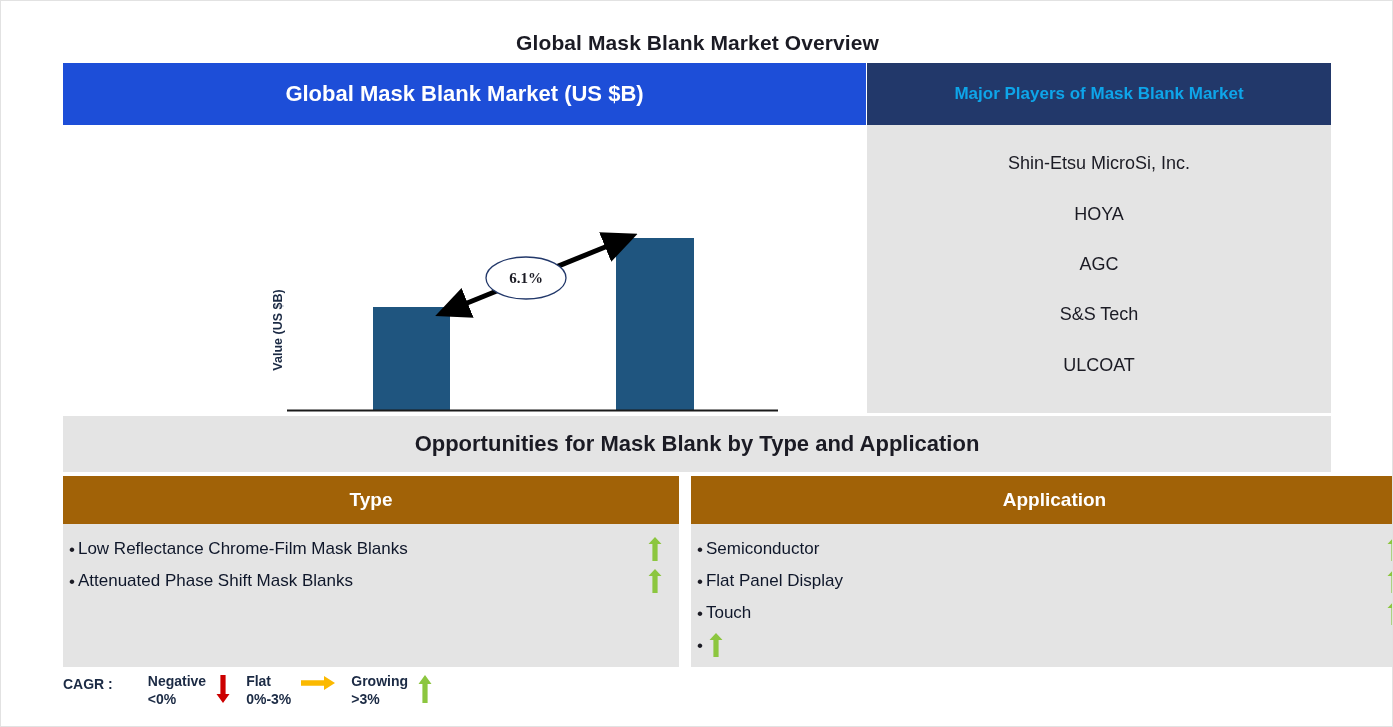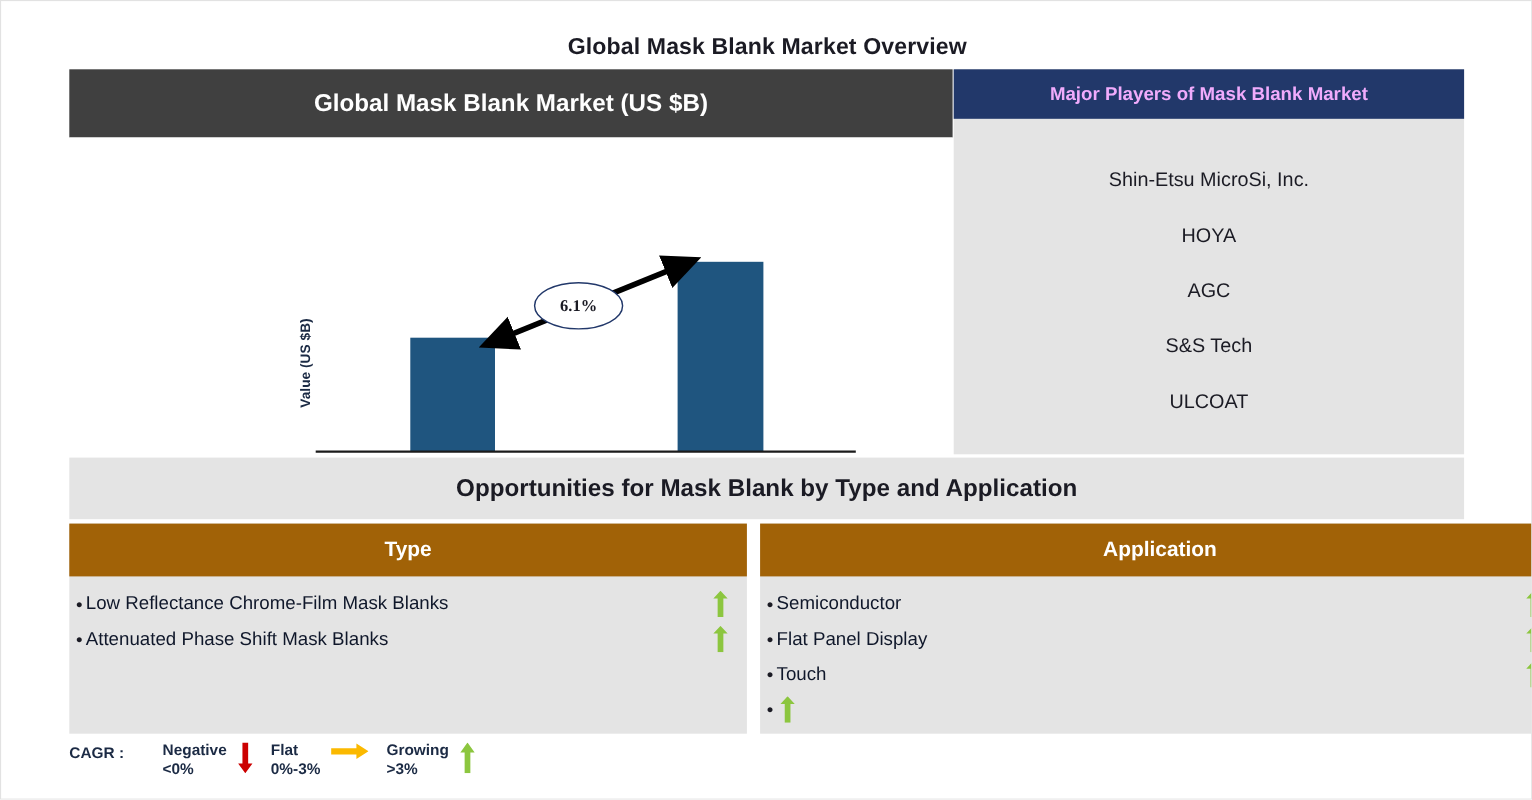--- a/index.html
+++ b/index.html
@@ -41,21 +41,21 @@
     width: 803px;
     height: 350px;
     background: #ffffff;
   }
   #chart-card-header {
     position: absolute;
     left: 0;
     top: 0;
     width: 803px;
     height: 62px;
-    background: #404040;
+    background: #1d4ed8;
     color: #ffffff;
     font-size: 22px;
     font-weight: bold;
     display: flex;
     align-items: center;
     justify-content: center;
     box-sizing: border-box;
   }
   #chart-area {
     position: absolute;
@@ -74,23 +74,23 @@
     top: 62px;
     width: 464px;
     height: 350px;
     background: #e4e4e4;
   }
   #players-header {
     position: absolute;
     left: 0;
     top: 0;
     width: 464px;
-    height: 45px;
+    height: 62px;
     background: #22386a;
-    color: #f0abfc;
+    color: #0ea5e9;
     font-size: 17px;
     font-weight: bold;
     display: flex;
     align-items: center;
     justify-content: center;
     box-sizing: border-box;
   }
   #players-list {
     position: absolute;
     left: 0;

